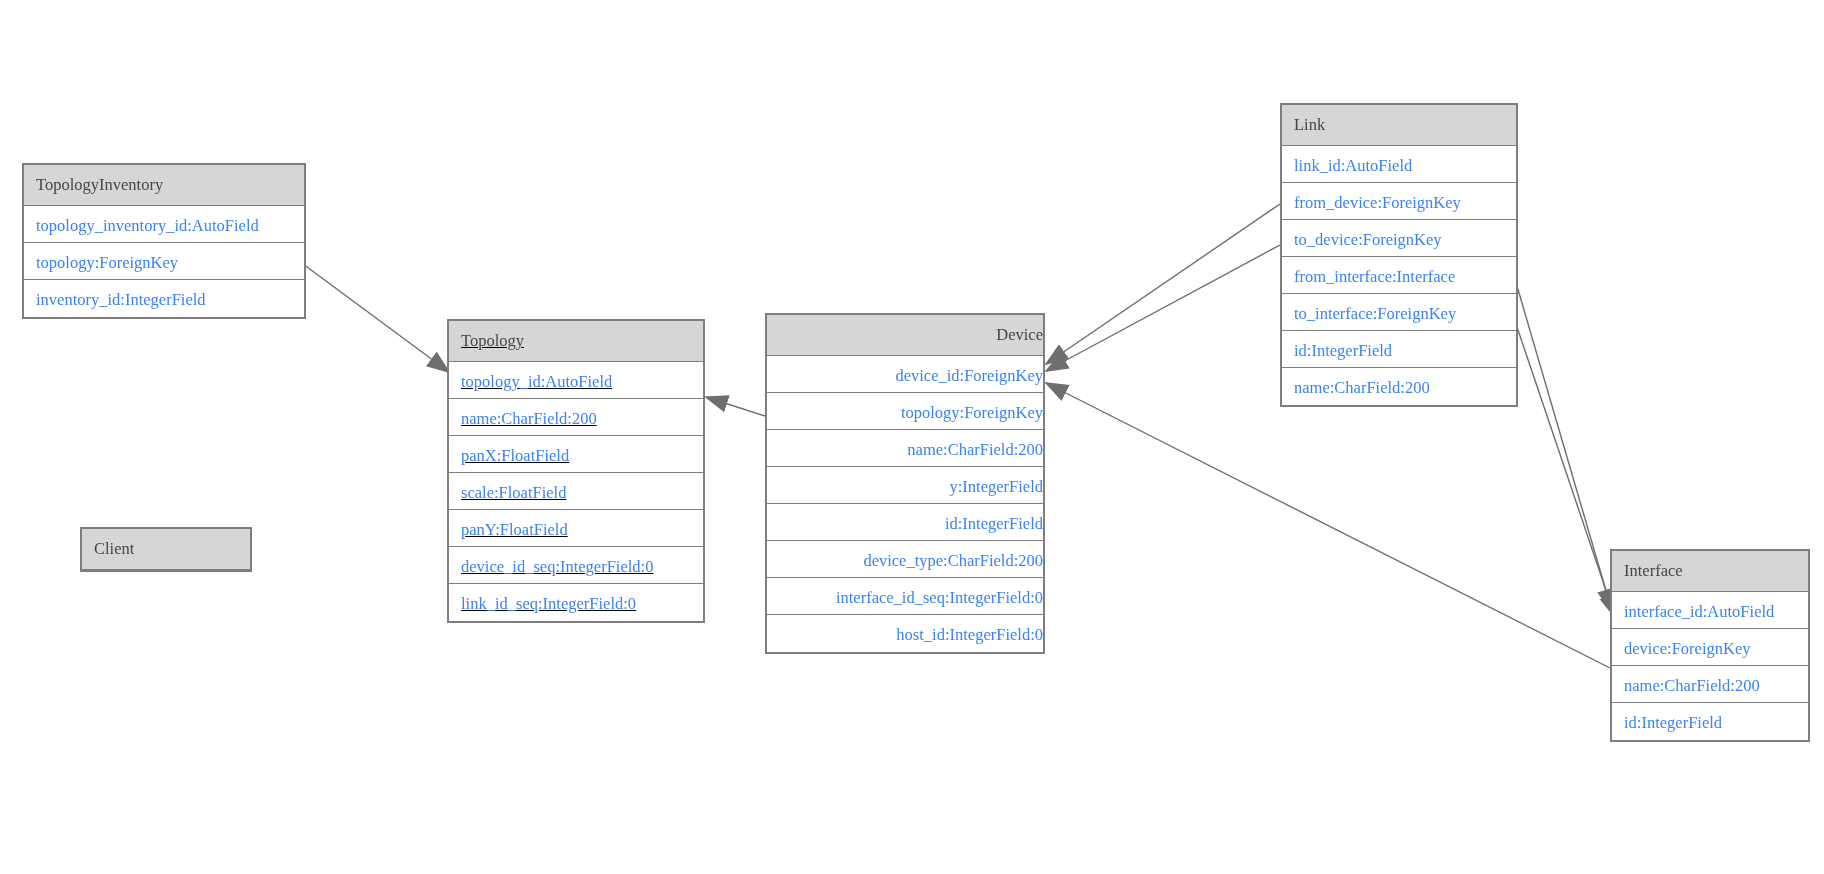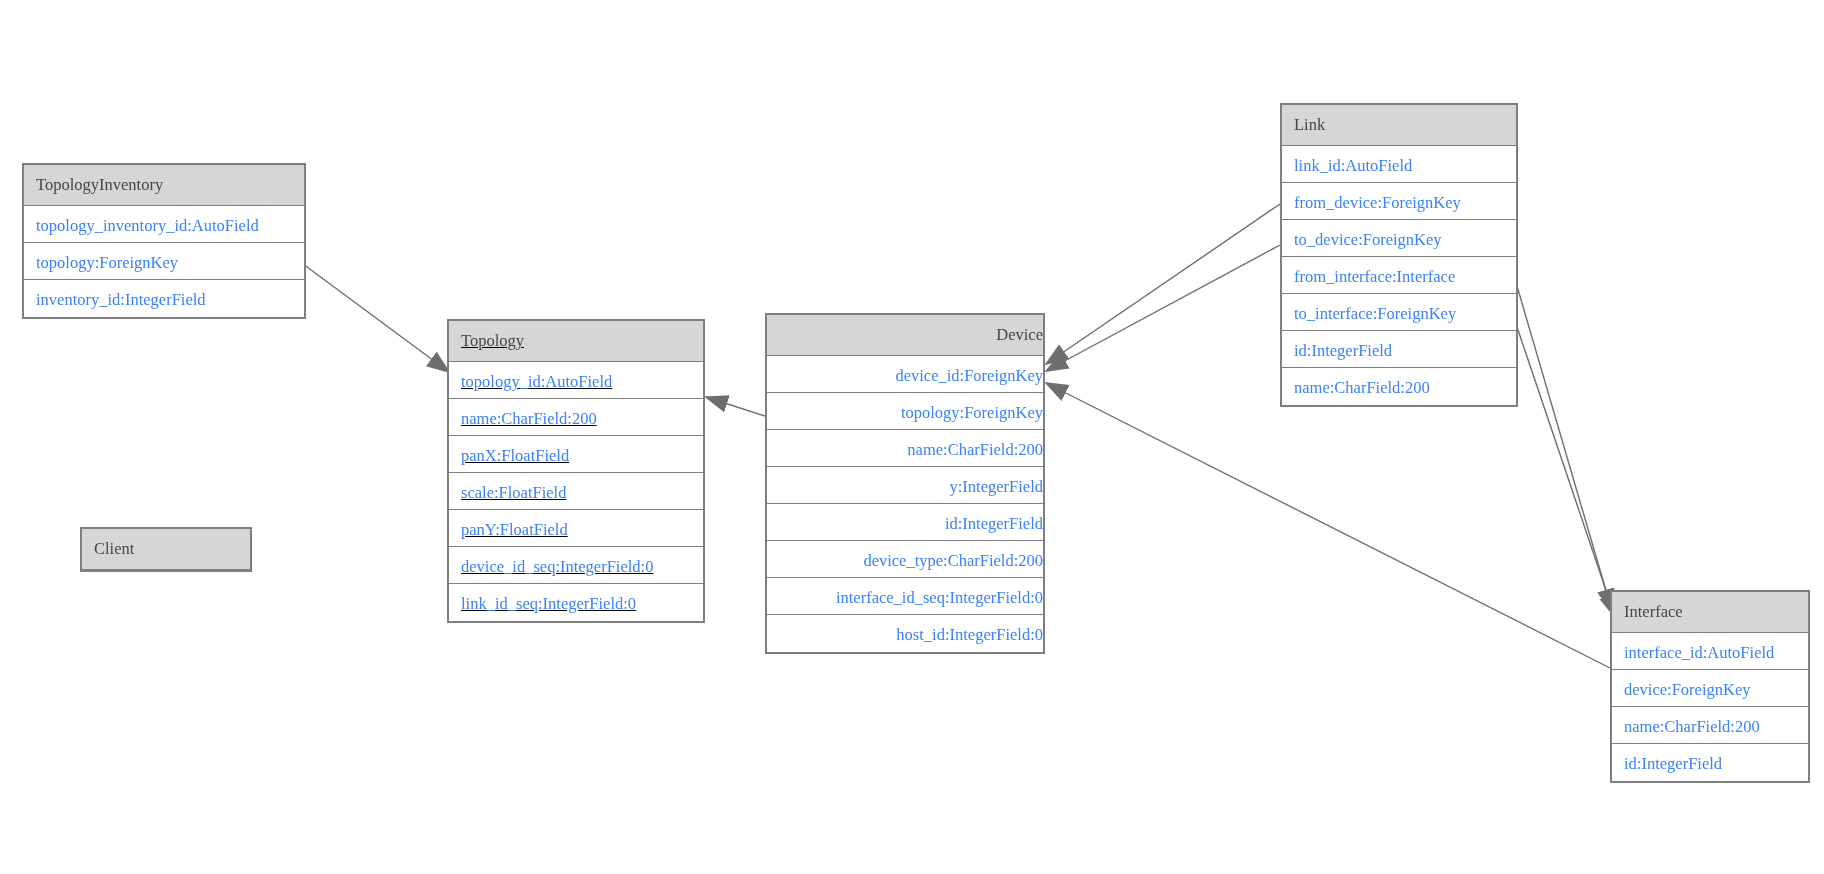--- a/index.html
+++ b/index.html
@@ -109,21 +109,21 @@
     <div class="entity-fields">
         <div class="field-row">link_id:AutoField</div>
         <div class="field-row">from_device:ForeignKey</div>
         <div class="field-row">to_device:ForeignKey</div>
         <div class="field-row">from_interface:Interface</div>
         <div class="field-row">to_interface:ForeignKey</div>
         <div class="field-row">id:IntegerField</div>
         <div class="field-row">name:CharField:200</div>
       </div>
   </div>
-    <div class="entity" style="left: 1610px; top: 590px; width: 196px; font-family: Liberation Serif, serif;">
+    <div class="entity" style="left: 1610px; top: 549px; width: 196px; font-family: Liberation Serif, serif;">
     <div class="entity-header">Interface</div>
     <div class="entity-fields">
         <div class="field-row">interface_id:AutoField</div>
         <div class="field-row">device:ForeignKey</div>
         <div class="field-row">name:CharField:200</div>
         <div class="field-row">id:IntegerField</div>
       </div>
   </div>
   </div>
 

